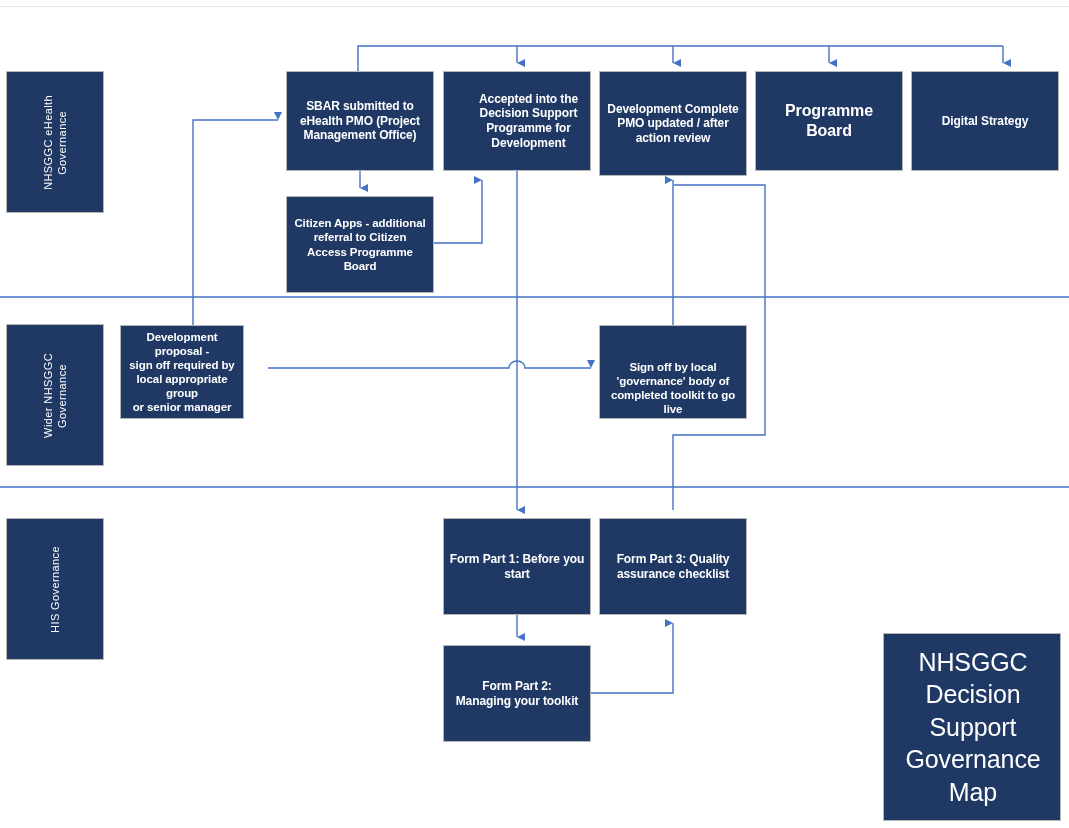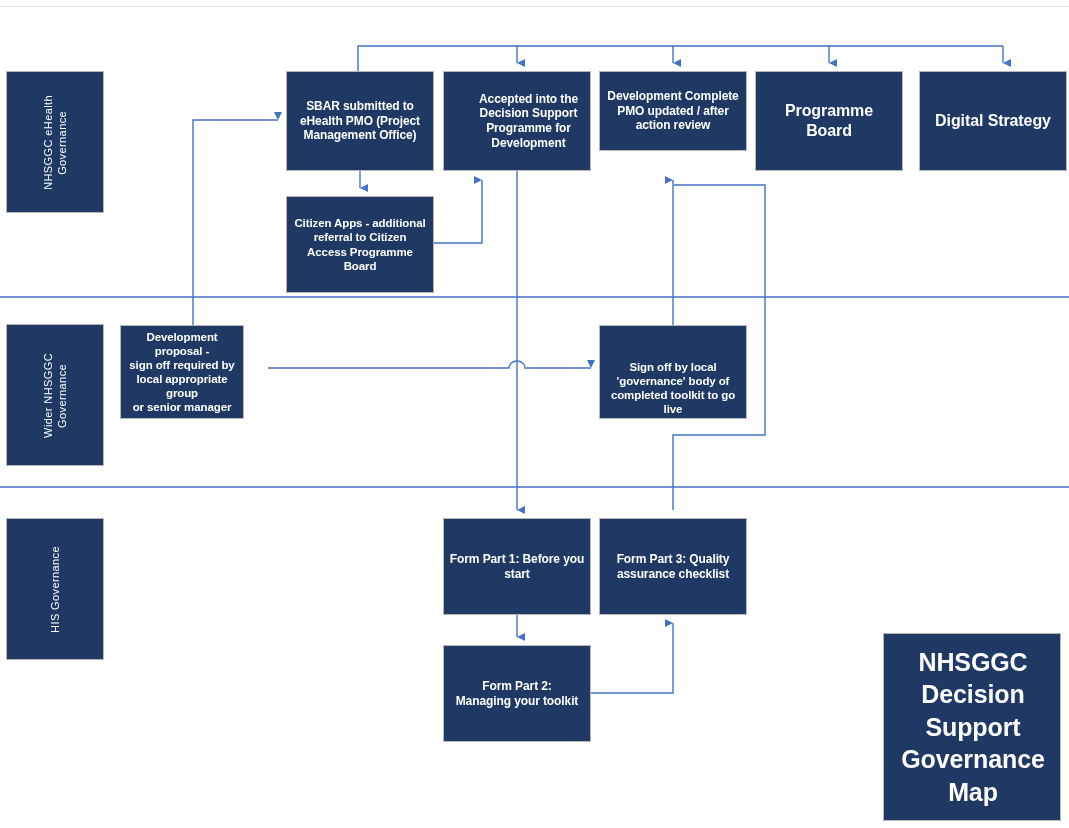--- a/index.html
+++ b/index.html
@@ -53,21 +53,21 @@
   }
   .node .txt { display: block; white-space: pre-line; }
   #wires {
     position: absolute;
     left: 0; top: 0;
     width: 1069px; height: 828px;
     pointer-events: none;
   }
   .title-node {
     font-size: 25px;
-    font-weight: bold;
+    font-weight: normal;
     line-height: 1.3;
     padding-left: 7px;
   }
 </style>
 </head>
 <body>
 
 <div id="canvas">
 
   <div class="topbar"></div>
@@ -131,31 +131,31 @@
 Management Office)</span>
   </div>
 
   <div class="node" style="left:443px; top:71px; width:148px; height:100px; font-size:12px;padding-left:28px;">
     <span class="txt">Accepted into the
 Decision Support
 Programme for
 Development</span>
   </div>
 
-  <div class="node" style="left:599px; top:71px; width:148px; height:80px; font-size:12px;">
+  <div class="node" style="left:599px; top:71px; width:148px; height:105px; font-size:12px;">
     <span class="txt">Development Complete
 PMO updated / after
 action review</span>
   </div>
 
   <div class="node" style="left:755px; top:71px; width:148px; height:100px; font-size:16px;">
     <span class="txt">Programme Board</span>
   </div>
 
-  <div class="node" style="left:911px; top:71px; width:148px; height:100px; font-size:16px;margin-left:8px;">
+  <div class="node" style="left:911px; top:71px; width:148px; height:100px; font-size:12px;">
     <span class="txt">Digital Strategy</span>
   </div>
 
   <div class="node" style="left:286px; top:196px; width:148px; height:97px; font-size:11.5px;">
     <span class="txt">Citizen Apps - additional
 referral to Citizen
 Access Programme
 Board</span>
   </div>
 

